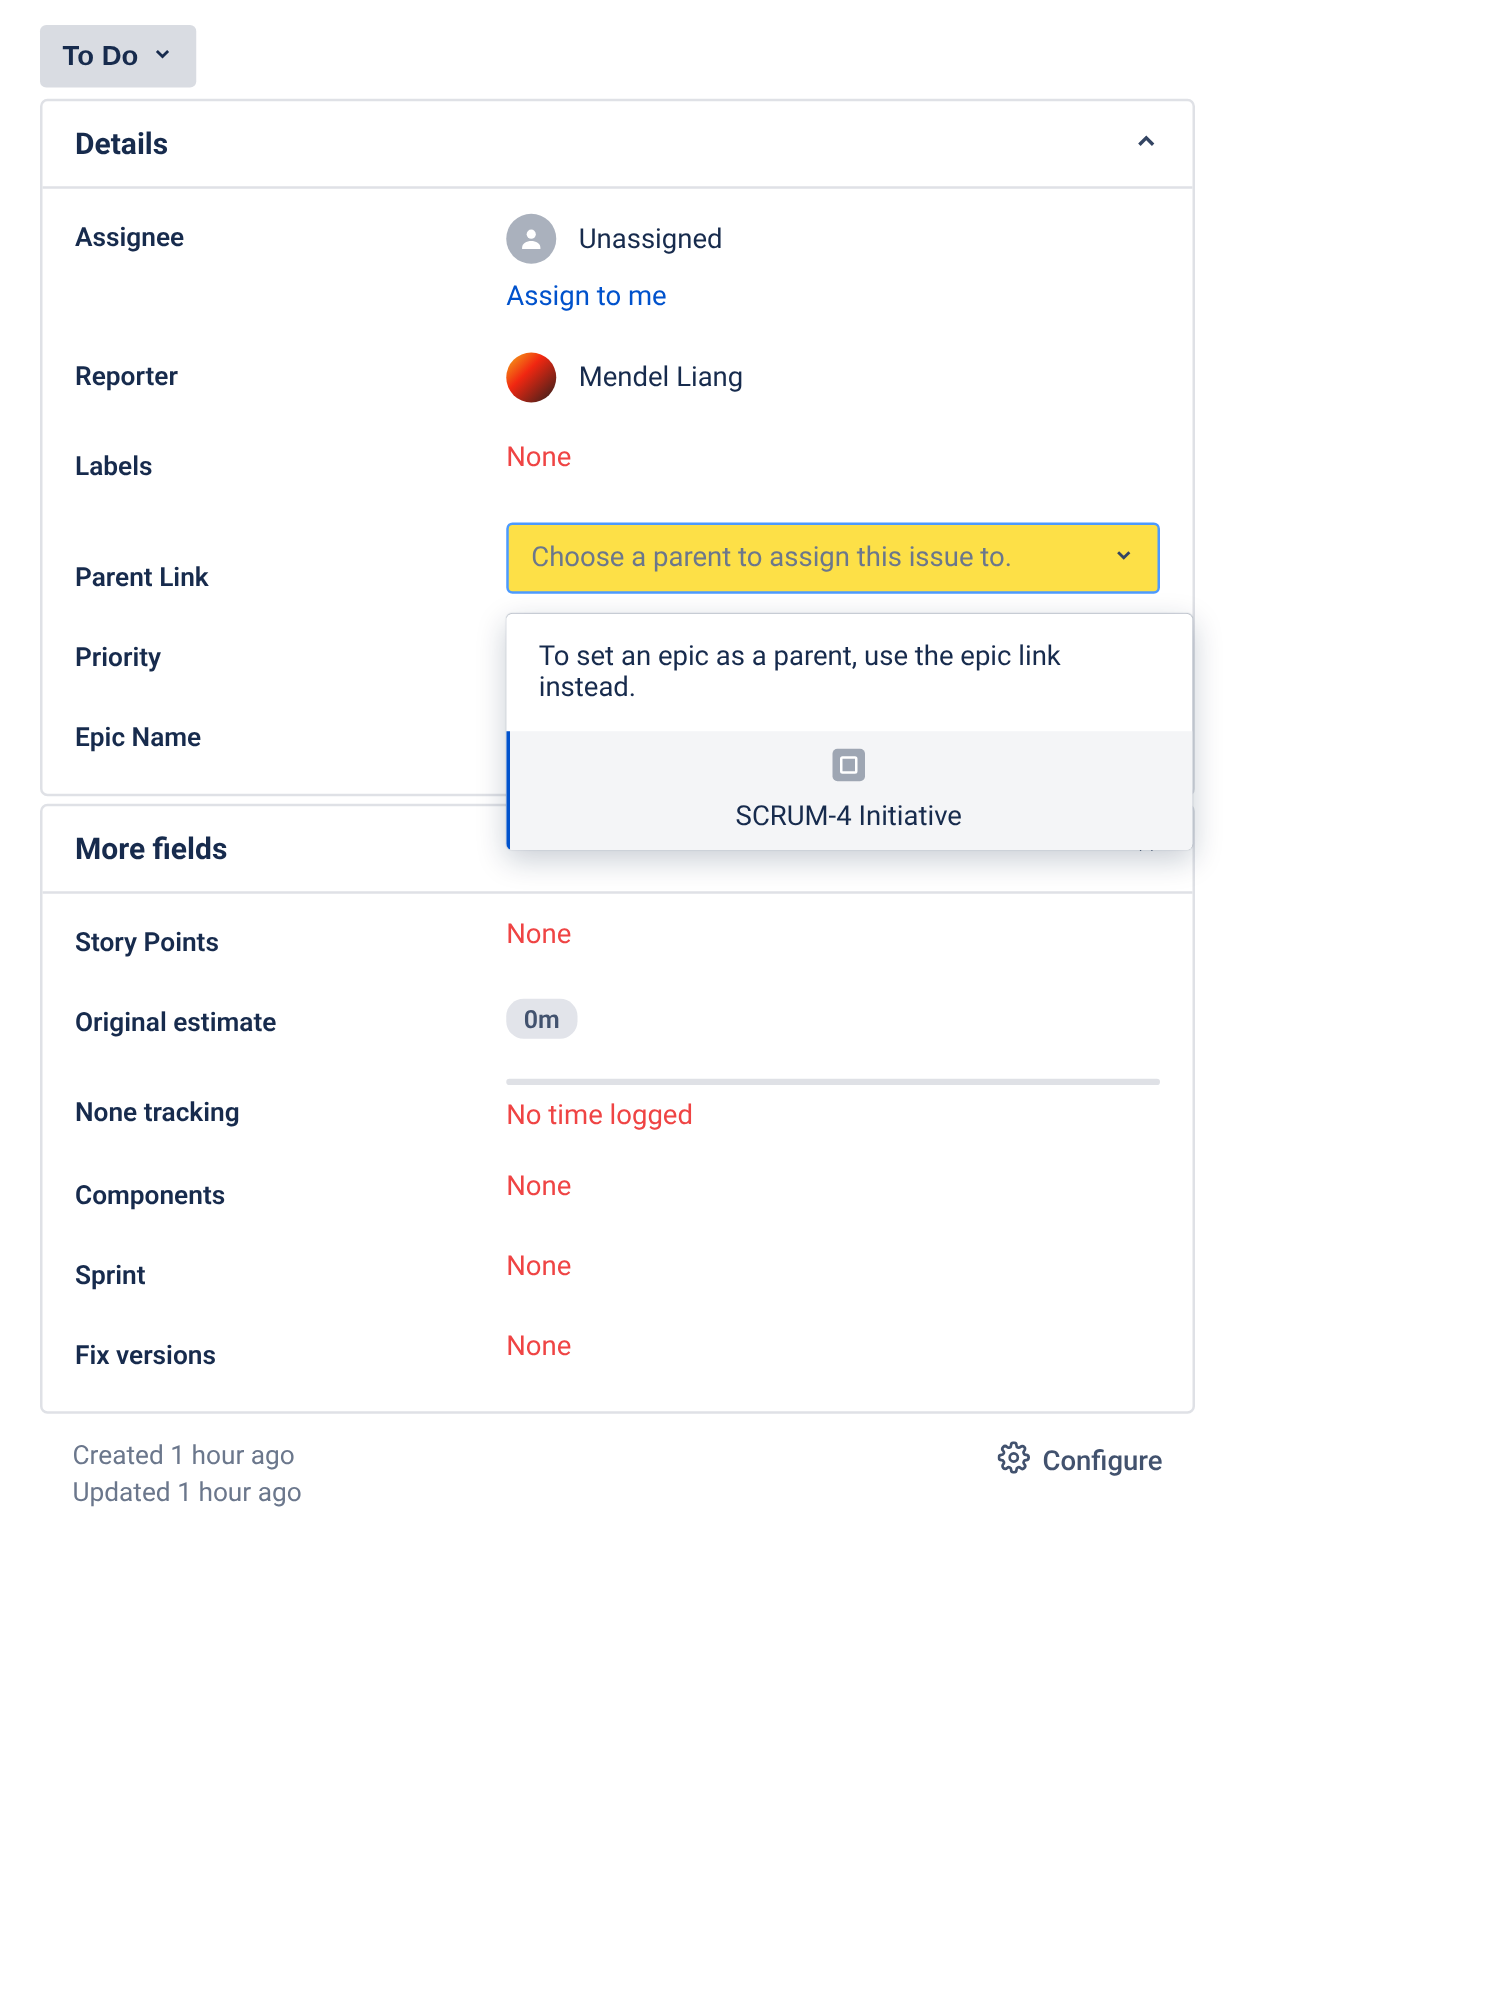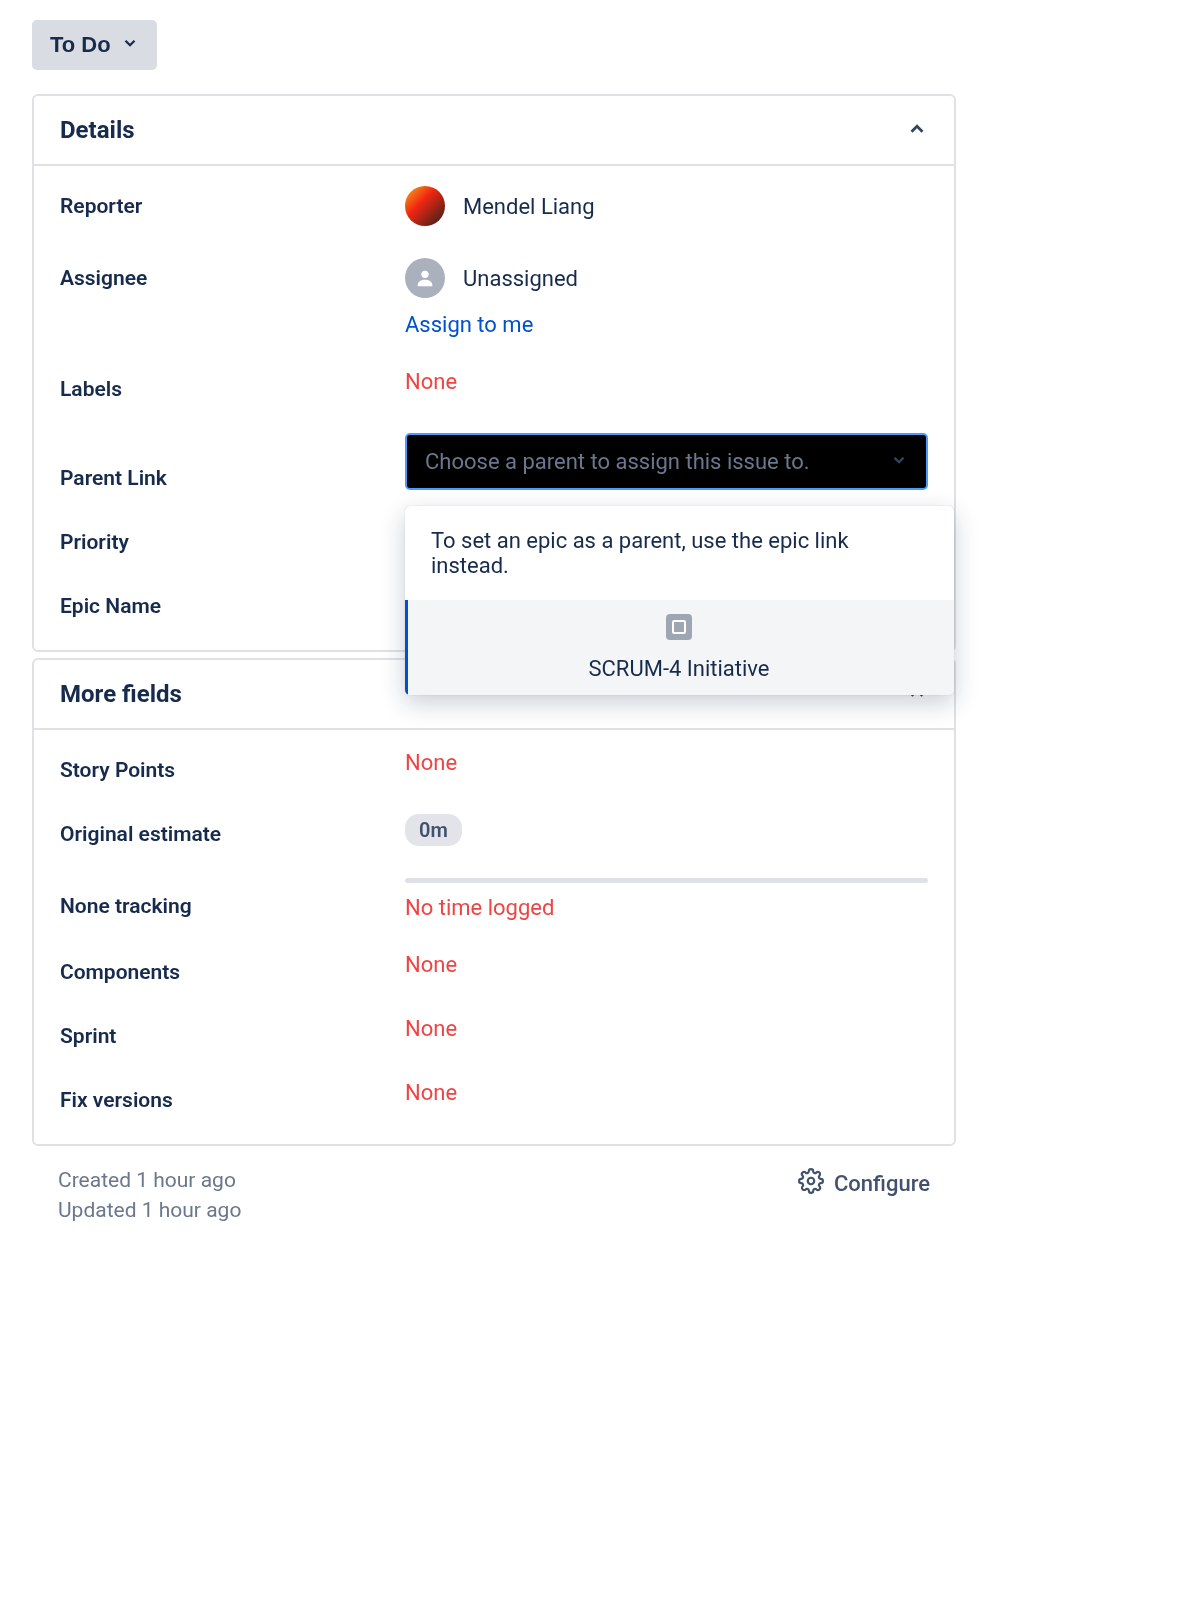--- a/index.html
+++ b/index.html
@@ -27,21 +27,21 @@
     font-size: 22px;
     color: #172B4D;
     cursor: pointer;
   }
   .status-btn svg { width: 18px; height: 18px; }
 
   
   .panel {
     border: 2px solid #dfe1e6;
     border-radius: 6px;
-    margin-top: 24px;
+    margin-top: 9px;
     background: #fff;
   }
   .panel-header {
     display: flex;
     align-items: center;
     justify-content: space-between;
     padding: 20px 26px;
     border-bottom: 2px solid #dfe1e6;
     cursor: pointer;
   }
@@ -104,21 +104,21 @@
   .muted { color: #ef4444; }
 
   
   .select-focused {
     border: 2px solid #4C9AFF;
     border-radius: 5px;
     display: flex;
     align-items: center;
     justify-content: space-between;
     padding: 14px 18px;
-    background: #000000;
+    background: #fde047;
     cursor: text;
   }
   .select-placeholder { color:#6B778C; font-size:22px; }
   .select-chev svg { width:18px;height:18px;color:#344563;}
 
   
   .dropdown {
     position: absolute;
     left: 371px;
     right: 0;
@@ -206,46 +206,46 @@
       <span class="panel-title">Details</span>
       <span class="panel-toggle">
         <svg viewBox="0 0 24 24" fill="none" stroke="currentColor" stroke-width="3">
             <polyline points="6 15 12 9 18 15"></polyline>
           </svg>
       </span>
     </div>
     <div class="panel-body">
 
       <div class="field-row">
-        <div class="field-label">Reporter</div>
-        <div class="field-value">
-          <div class="user-chip">
-            <span class="avatar-img"></span>
-            <span>Mendel Liang</span>
-          </div>
-        </div>
-      </div>
-
-      <div class="field-row">
         <div class="field-label">Assignee</div>
         <div class="field-value">
           <div class="user-chip">
             <span class="avatar-unassigned">
               <svg viewBox="0 0 24 24" fill="currentColor">
                   <circle cx="12" cy="8" r="4"></circle>
                   <path d="M4 20c0-4 4-6 8-6s8 2 8 6v1H4z"></path>
                 </svg>
             </span>
             <span>Unassigned</span>
           </div>
           <a class="assign-link">Assign to me</a>
         </div>
       </div>
 
       <div class="field-row">
+        <div class="field-label">Reporter</div>
+        <div class="field-value">
+          <div class="user-chip">
+            <span class="avatar-img"></span>
+            <span>Mendel Liang</span>
+          </div>
+        </div>
+      </div>
+
+      <div class="field-row">
         <div class="field-label">Labels</div>
         <div class="field-value muted">None</div>
       </div>
 
       <div class="field-row" style="align-items:flex-end;">
         <div class="field-label">Parent Link</div>
         <div class="field-value">
           <div class="select-focused">
             <span class="select-placeholder">Choose a parent to assign this issue to.</span>
             <span class="select-chev">

